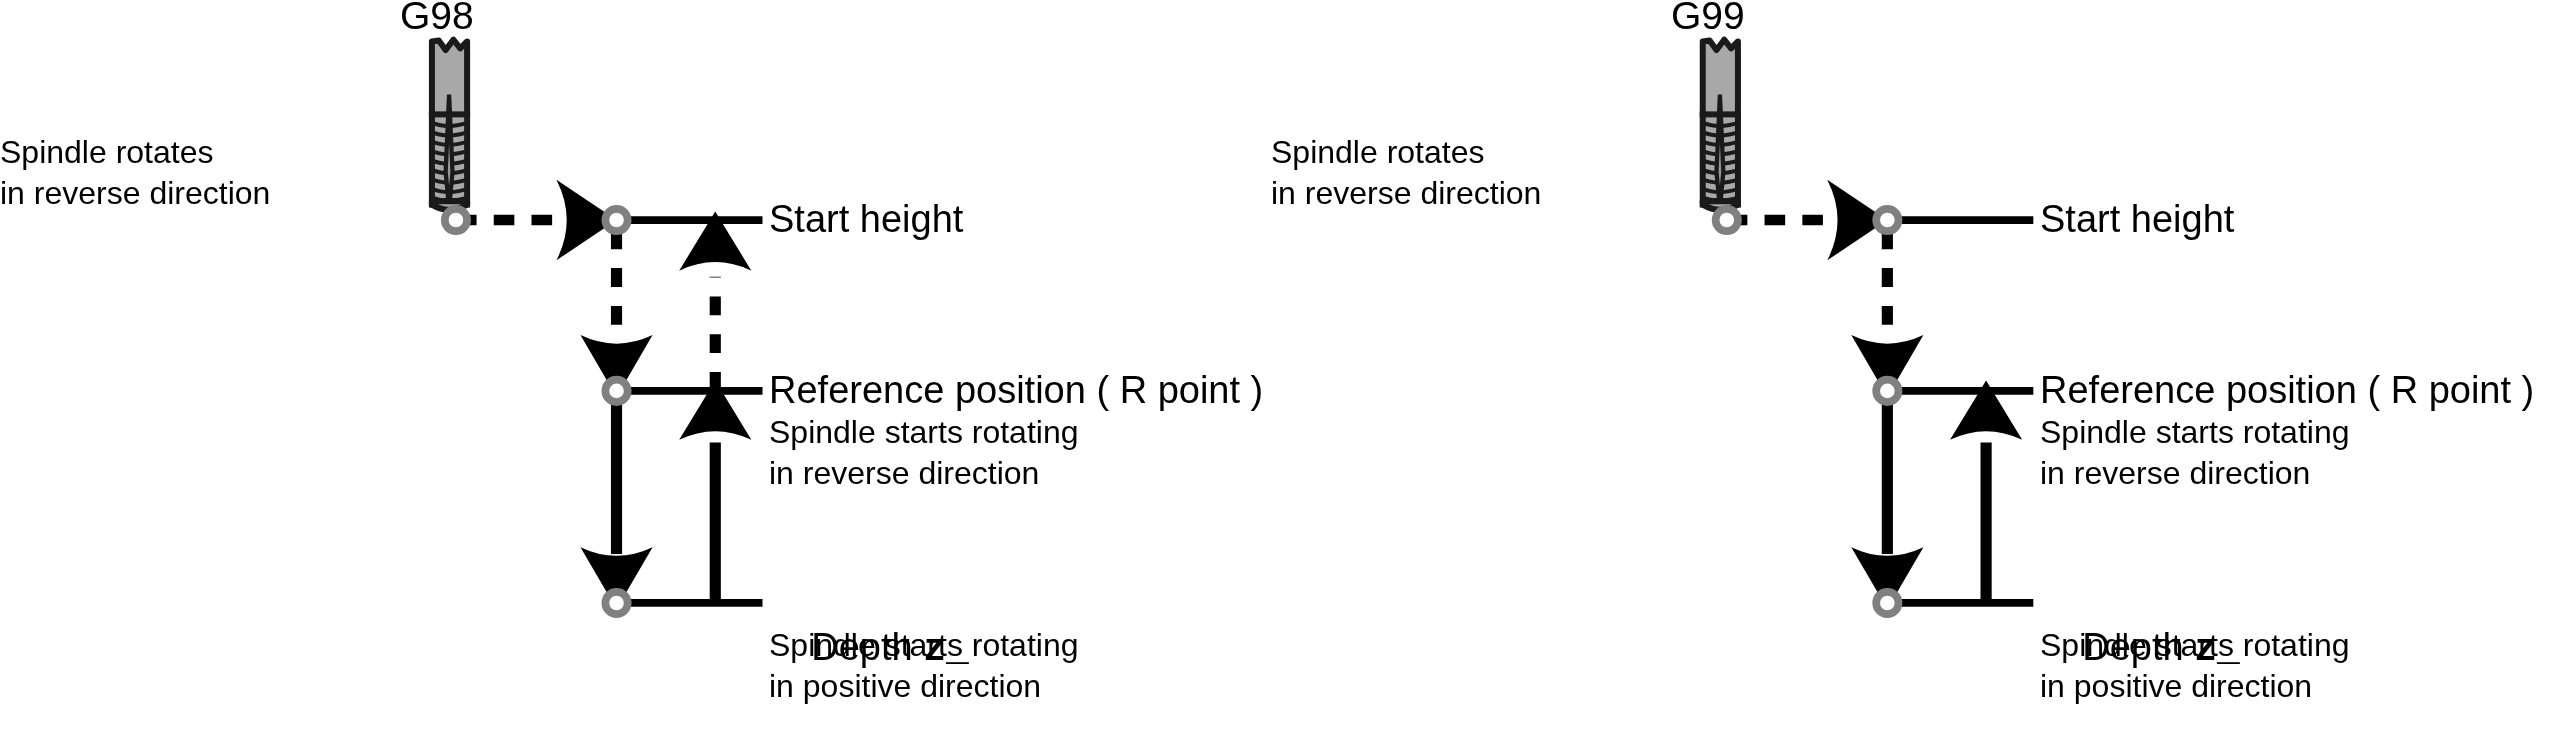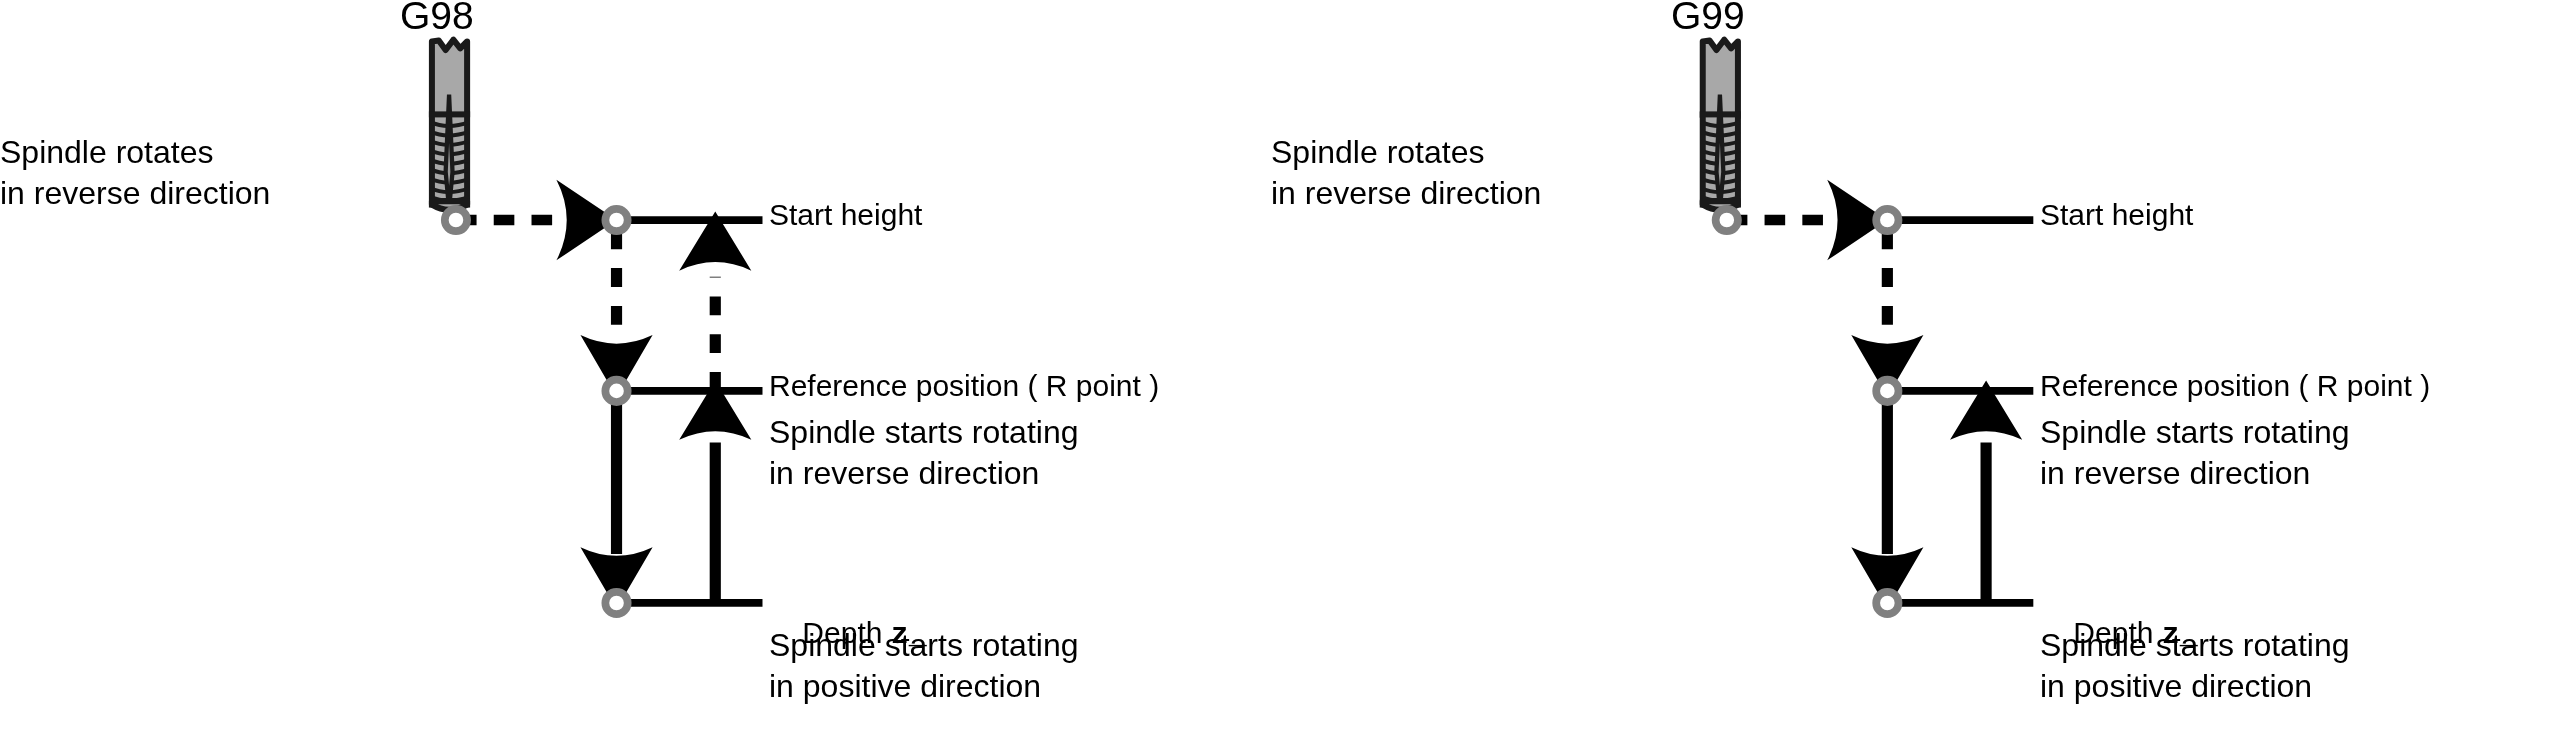--- a/index.html
+++ b/index.html
@@ -1,21 +1,21 @@
 <!DOCTYPE html>
 <html style="font-size:13.7px"><head>
 <meta charset="utf-8">
 <style>
   html,body{margin:0;padding:0;background:#ffffff;}
   body{width:2576px;height:744px;font-family:"Liberation Sans",sans-serif;color:#000;overflow:hidden;}
   #stage{position:relative;width:2516px;height:744px;}
   svg.layer{position:absolute;left:0;top:0;width:2576px;height:744px;}
   .txt{position:absolute;white-space:pre;color:#000;font-family:"Liberation Sans",sans-serif;line-height:1.18;}
   .cycle-title{font-size:39px;}
-  .lbl{font-size:30px;}
+  .lbl{font-size:38px;}
   .note{font-size:32px;}
   .mono-z{font-family:"Liberation Mono",monospace;font-weight:bold;}
 </style>
 </head>
 <body>
 
 <div id="stage">
 
   <svg class="layer" viewBox="0 0 3000 866">
     <defs>

